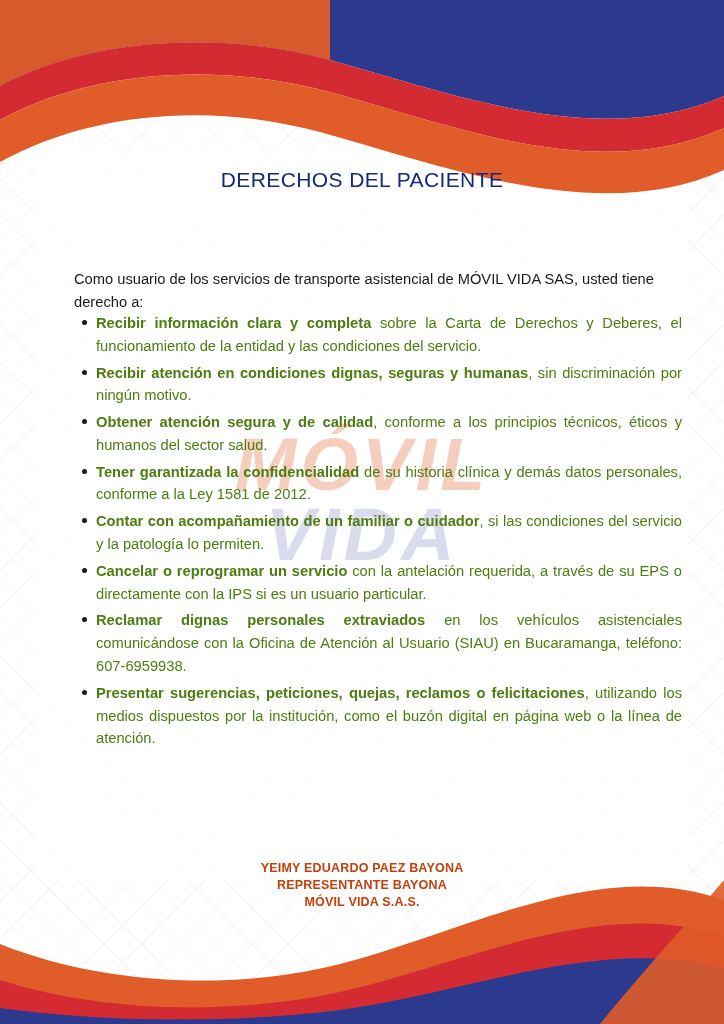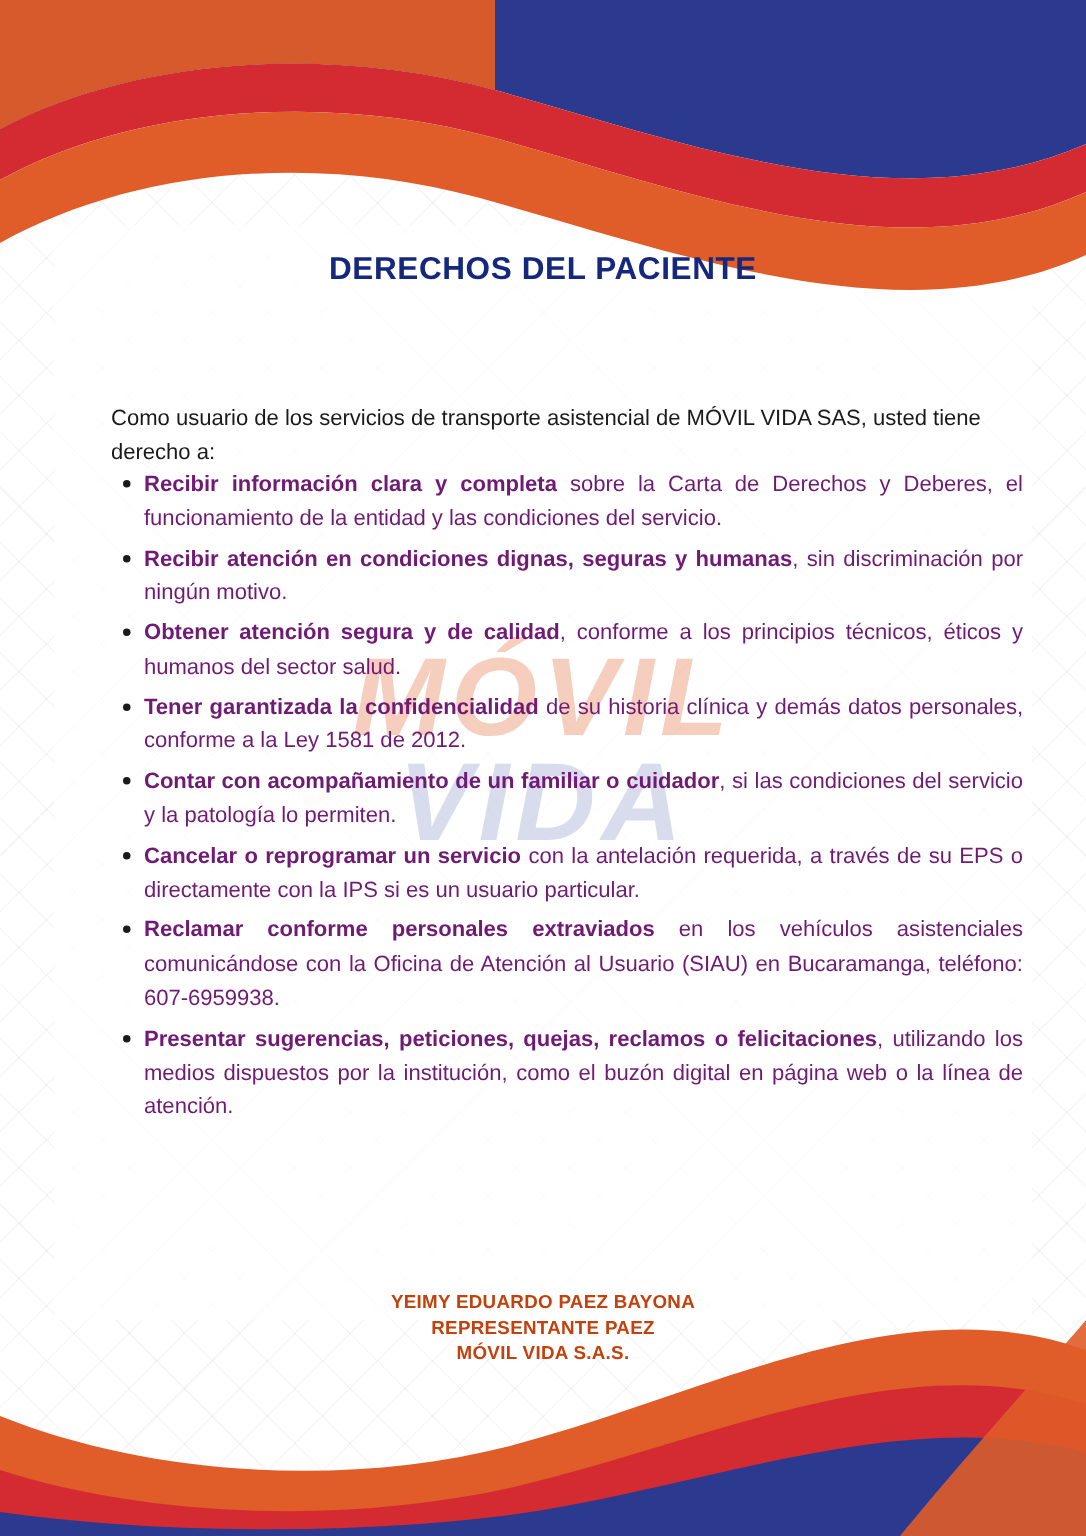--- a/index.html
+++ b/index.html
@@ -75,21 +75,21 @@
   }
 
   .doc-title {
     position: absolute;
     left: 0;
     top: 168px;
     width: 724px;
     text-align: center;
     color: #16277e;
     font-size: 21px;
-    font-weight: bold;
+    font-weight: normal;
     letter-spacing: 0.4px;
   }
 
   .intro {
     position: absolute;
     left: 74px;
     top: 248px;
     width: 580px;
     font-size: 14.7px;
     line-height: 1.55;
@@ -101,21 +101,21 @@
   .rights {
     position: absolute;
     left: 74px;
     top: 312px;
     width: 586px;
     margin: 0;
     padding: 0 0 0 22px;
     list-style: none;
     font-size: 14.7px;
     line-height: 1.55;
-    color: #701a75;
+    color: #4d7c0f;
   }
   .rights li {
     position: relative;
     text-align: justify;
     margin-bottom: 4px;
   }
   .rights li::before {
     content: "";
     position: absolute;
     left: -14px;
@@ -175,24 +175,24 @@
 
     <p class="intro">Como usuario de los servicios de transporte asistencial de MÓVIL VIDA SAS, usted tiene derecho a:</p>
 
     <ul class="rights" id="rights-list">
         <li><b>Recibir información clara y completa</b><span> sobre la Carta de Derechos y Deberes, el funcionamiento de la entidad y las condiciones del servicio.</span></li>
         <li><b>Recibir atención en condiciones dignas, seguras y humanas</b><span>, sin discriminación por ningún motivo.</span></li>
         <li><b>Obtener atención segura y de calidad</b><span>, conforme a los principios técnicos, éticos y humanos del sector salud.</span></li>
         <li><b>Tener garantizada la confidencialidad</b><span> de su historia clínica y demás datos personales, conforme a la Ley 1581 de 2012.</span></li>
         <li><b>Contar con acompañamiento de un familiar o cuidador</b><span>, si las condiciones del servicio y la patología lo permiten.</span></li>
         <li><b>Cancelar o reprogramar un servicio</b><span> con la antelación requerida, a través de su EPS o directamente con la IPS si es un usuario particular.</span></li>
-        <li><b>Reclamar conforme personales extraviados</b><span> en los vehículos asistenciales comunicándose con la Oficina de Atención al Usuario (SIAU) en Bucaramanga, teléfono: 607-6959938.</span></li>
+        <li><b>Reclamar dignas personales extraviados</b><span> en los vehículos asistenciales comunicándose con la Oficina de Atención al Usuario (SIAU) en Bucaramanga, teléfono: 607-6959938.</span></li>
         <li><b>Presentar sugerencias, peticiones, quejas, reclamos o felicitaciones</b><span>, utilizando los medios dispuestos por la institución, como el buzón digital en página web o la línea de atención.</span></li>
       </ul>
 
     <div class="signature">
       <div>YEIMY EDUARDO PAEZ BAYONA</div>
-      <div>REPRESENTANTE PAEZ</div>
+      <div>REPRESENTANTE BAYONA</div>
       <div>MÓVIL VIDA S.A.S.</div>
     </div>
 
   </div>
 </div>
 
 </body></html>

